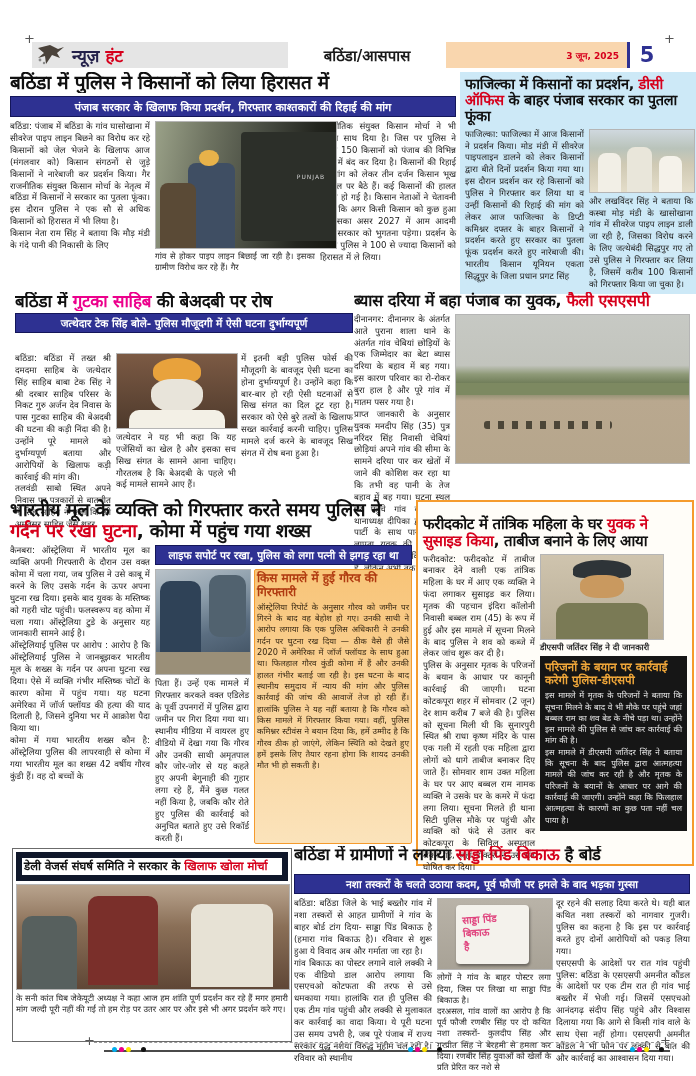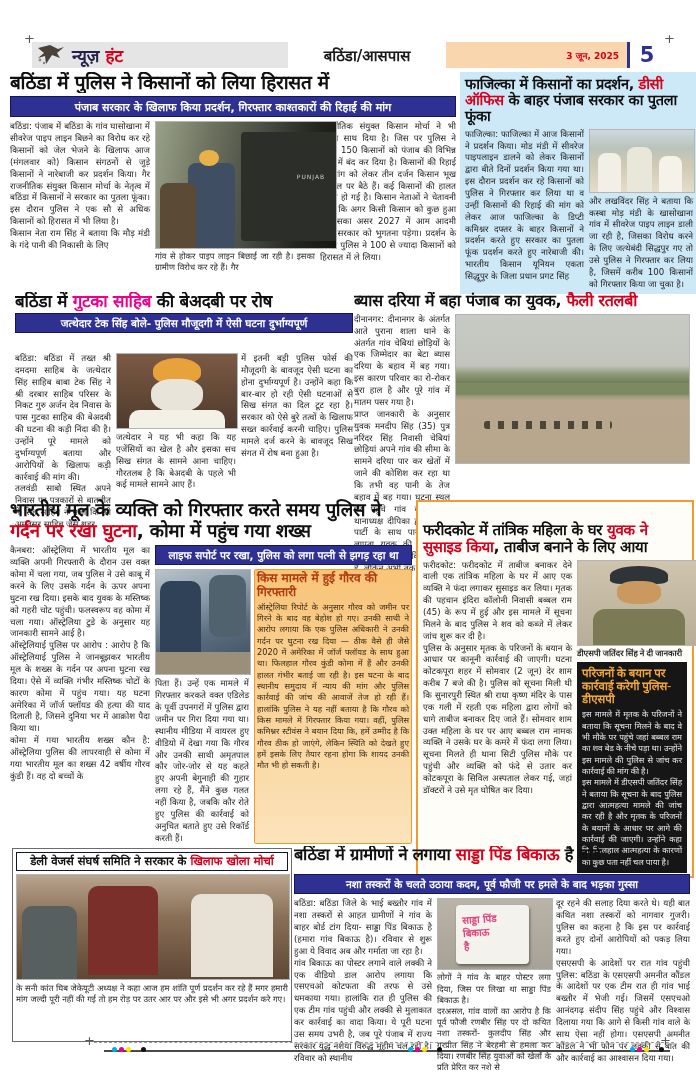--- a/index.html
+++ b/index.html
@@ -35,23 +35,23 @@
   .art{position:absolute;}
   .flexrow{display:flex;gap:5px;}
   .insetbox{background:linear-gradient(180deg,#f8c478,#fbe3bb);border:1px solid #f59b2d;
             padding:2px;border-radius:2px;}
   .insetbox h3{margin:0 0 3px 0;font-size:12px;line-height:1.1;color:#b03a10;font-weight:bold;}
   .insetbox .body-txt{font-size:8.2px;color:#3a2a14;}
   .blackbox{background:#161616;color:#e9e9e9;padding:5px;}
   .blackbox h3{margin:0 0 3px 0;font-size:11.5px;line-height:1.15;color:#f0a73a;font-weight:bold;}
   .blackbox .body-txt{color:#e9e9e9;font-size:8.2px;}
   .fazilka{background:#cde9f7;padding:4px 5px;}
-  .orangebox{border:2px solid #f59b2d;background:#fffdf8;padding:20px 5px;}
+  .orangebox{border:2px solid #f59b2d;background:#fffdf8;padding:14px 5px;}
   .wagersbox{border:1px solid #6b6b6b;padding:3px;}
-  .wagers-hl{border:1px solid #0f172a;text-align:center;font-weight:bold;font-size:11.5px;
+  .wagers-hl{border:6px solid #0f172a;font-weight:bold;font-size:11.5px;
              padding:2px;line-height:1.15;color:#101010;}
   
   .p-police{background:linear-gradient(100deg,#9aa188 0%,#6d7260 28%,#474b41 55%,#23251f 80%,#15160f 100%);}
   .p-police .bus{position:absolute;right:-4px;top:8%;width:55%;height:86%;background:#2c2f29;border-radius:4px;}
   .p-police .fig1{position:absolute;left:18%;bottom:-6%;width:26%;height:74%;background:#3f4e63;border-radius:8px 8px 0 0;}
   .p-police .fig2{position:absolute;left:2%;bottom:-6%;width:20%;height:58%;background:#5a4a36;border-radius:8px 8px 0 0;}
   .p-police .turban{position:absolute;left:24%;top:22%;width:11%;height:13%;background:#e8b24a;border-radius:50%;}
   .p-police .label{position:absolute;right:6%;top:40%;color:#cfcfcf;font-size:6px;letter-spacing:1px;}
   .p-crowdwhite{background:linear-gradient(180deg,#cfd8de 0%,#b9c3ba 30%,#cfc9b4 55%,#e4ddc9 100%);}
   .p-crowdwhite .w1,.p-crowdwhite .w2,.p-crowdwhite .w3{position:absolute;bottom:-8%;background:#f2efe6;border-radius:8px 8px 0 0;}
@@ -155,21 +155,21 @@
           <div class="beard"></div>
           <div class="robe"></div>
         </div>
         <div class="body-txt" style="margin-top:3px;">जत्थेदार ने यह भी कहा कि यह एजेंसियों का खेल है और इसका सच सिख संगत के सामने आना चाहिए। गौरतलब है कि बेअदबी के पहले भी कई मामले सामने आए हैं।</div>
       </div>
       <div class="body-txt" style="flex:1;">में इतनी बड़ी पुलिस फोर्स की मौजूदगी के बावजूद ऐसी घटना का होना दुर्भाग्यपूर्ण है। उन्होंने कहा कि बार-बार हो रही ऐसी घटनाओं से सिख संगत का दिल टूट रहा है। सरकार को ऐसे बुरे तत्वों के खिलाफ सख्त कार्रवाई करनी चाहिए। पुलिस मामले दर्ज करने के बावजूद सिख संगत में रोष बना हुआ है।</div>
     </div>
   </section>
 
   <section class="art" style="left:354px;top:292px;width:336px;height:204px;">
-    <h2 class="hl nowrap" style="font-size:16px;"><span>ब्यास दरिया में बहा पंजाब का युवक, </span><span class="red">फैली रतलबी</span></h2>
+    <h2 class="hl nowrap" style="font-size:16px;"><span>ब्यास दरिया में बहा पंजाब का युवक, </span><span class="red">फैली एसएसपी</span></h2>
     <div class="flexrow" style="margin-top:4px;">
       <div class="body-txt" style="width:96px;">दीनानगर: दीनानगर के अंतर्गत आते पुराना शाला थाने के अंतर्गत गांव चेबियां छोड़ियों के एक जिम्मेदार का बेटा ब्यास दरिया के बहाव में बह गया। इस कारण परिवार का रो-रोकर बुरा हाल है और पूरे गांव में मातम पसर गया है।
 प्राप्त जानकारी के अनुसार युवक मनदीप सिंह (35) पुत्र नरिंदर सिंह निवासी चेबियां छोड़ियां अपने गांव की सीमा के सामने दरिया पार कर खेतों में जाने की कोशिश कर रहा था कि तभी वह पानी के तेज बहाव में बह गया। घटना स्थल पर पहुंचे गांव वासियों व थानाध्यक्ष दीपिका द्वारा पुलिस पार्टी के साथ पानी में डूबे लापता युवक की तलाश के लिए भारी प्रयास किए जा रहे हैं, लेकिन अभी तक कोई</div>
       <div class="ph p-river" style="flex:1;height:148px;">
         <div class="bank"></div>
         <div class="debris"></div>
       </div>
     </div>
     <div class="flexrow" style="margin-top:3px;">
       <div class="cap" style="width:96px;visibility:hidden;">.</div>
@@ -202,21 +202,21 @@
         </div>
       </div>
     </div>
   </section>
 
   <section class="art orangebox" style="left:416px;top:500px;width:264px;height:334px;">
     <h2 class="hl" style="font-size:15px;"><span>फरीदकोट में तांत्रिक महिला के घर </span><span class="red">युवक ने सुसाइड किया</span><span>, ताबीज बनाने के लिए आया</span></h2>
     <div class="flexrow" style="margin-top:4px;">
       <div class="body-txt" style="flex:1;">फरीदकोट: फरीदकोट में ताबीज बनाकर देने वाली एक तांत्रिक महिला के घर में आए एक व्यक्ति ने फंदा लगाकर सुसाइड कर लिया। मृतक की पहचान इंदिरा कॉलोनी निवासी बब्बल राम (45) के रूप में हुई और इस मामले में सूचना मिलने के बाद पुलिस ने शव को कब्जे में लेकर जांच शुरू कर दी है।
 पुलिस के अनुसार मृतक के परिजनों के बयान के आधार पर कानूनी कार्रवाई की जाएगी। घटना कोटकपूरा शहर में सोमवार (2 जून) देर शाम करीब 7 बजे की है। पुलिस को सूचना मिली थी कि सुनारपुरी स्थित श्री राधा कृष्ण मंदिर के पास एक गली में रहती एक महिला द्वारा लोगों को धागे ताबीज बनाकर दिए जाते हैं। सोमवार शाम उक्त महिला के घर पर आए बब्बल राम नामक व्यक्ति ने उसके घर के कमरे में फंदा लगा लिया। सूचना मिलते ही थाना सिटी पुलिस मौके पर पहुंची और व्यक्ति को फंदे से उतार कर कोटकपूरा के सिविल अस्पताल लेकर गई, जहां डॉक्टरों ने उसे मृत घोषित कर दिया।</div>
-      <div style="width:110px;font-family:Liberation Serif, serif;">
+      <div style="width:147px;">
         <div class="ph p-dsp" style="width:122px;height:84px;">
           <div class="cap"></div>
           <div class="face"></div>
           <div class="shirt"></div>
         </div>
         <div class="cap" style="font-weight:bold;margin:2px 0 3px 0;">डीएसपी जतिंदर सिंह ने दी जानकारी</div>
         <div class="blackbox">
           <h3>परिजनों के बयान पर कार्रवाई करेगी पुलिस-डीएसपी</h3>
           <div class="body-txt">इस मामले में मृतक के परिजनों ने बताया कि सूचना मिलने के बाद वे भी मौके पर पहुंचे जहां बब्बल राम का शव बेड के नीचे पड़ा था। उन्होंने इस मामले की पुलिस से जांच कर कार्रवाई की मांग की है।
 इस मामले में डीएसपी जतिंदर सिंह ने बताया कि सूचना के बाद पुलिस द्वारा आत्महत्या मामले की जांच कर रही है और मृतक के परिजनों के बयानों के आधार पर आगे की कार्रवाई की जाएगी। उन्होंने कहा कि फिलहाल आत्महत्या के कारणों का कुछ पता नहीं चल पाया है।</div>

